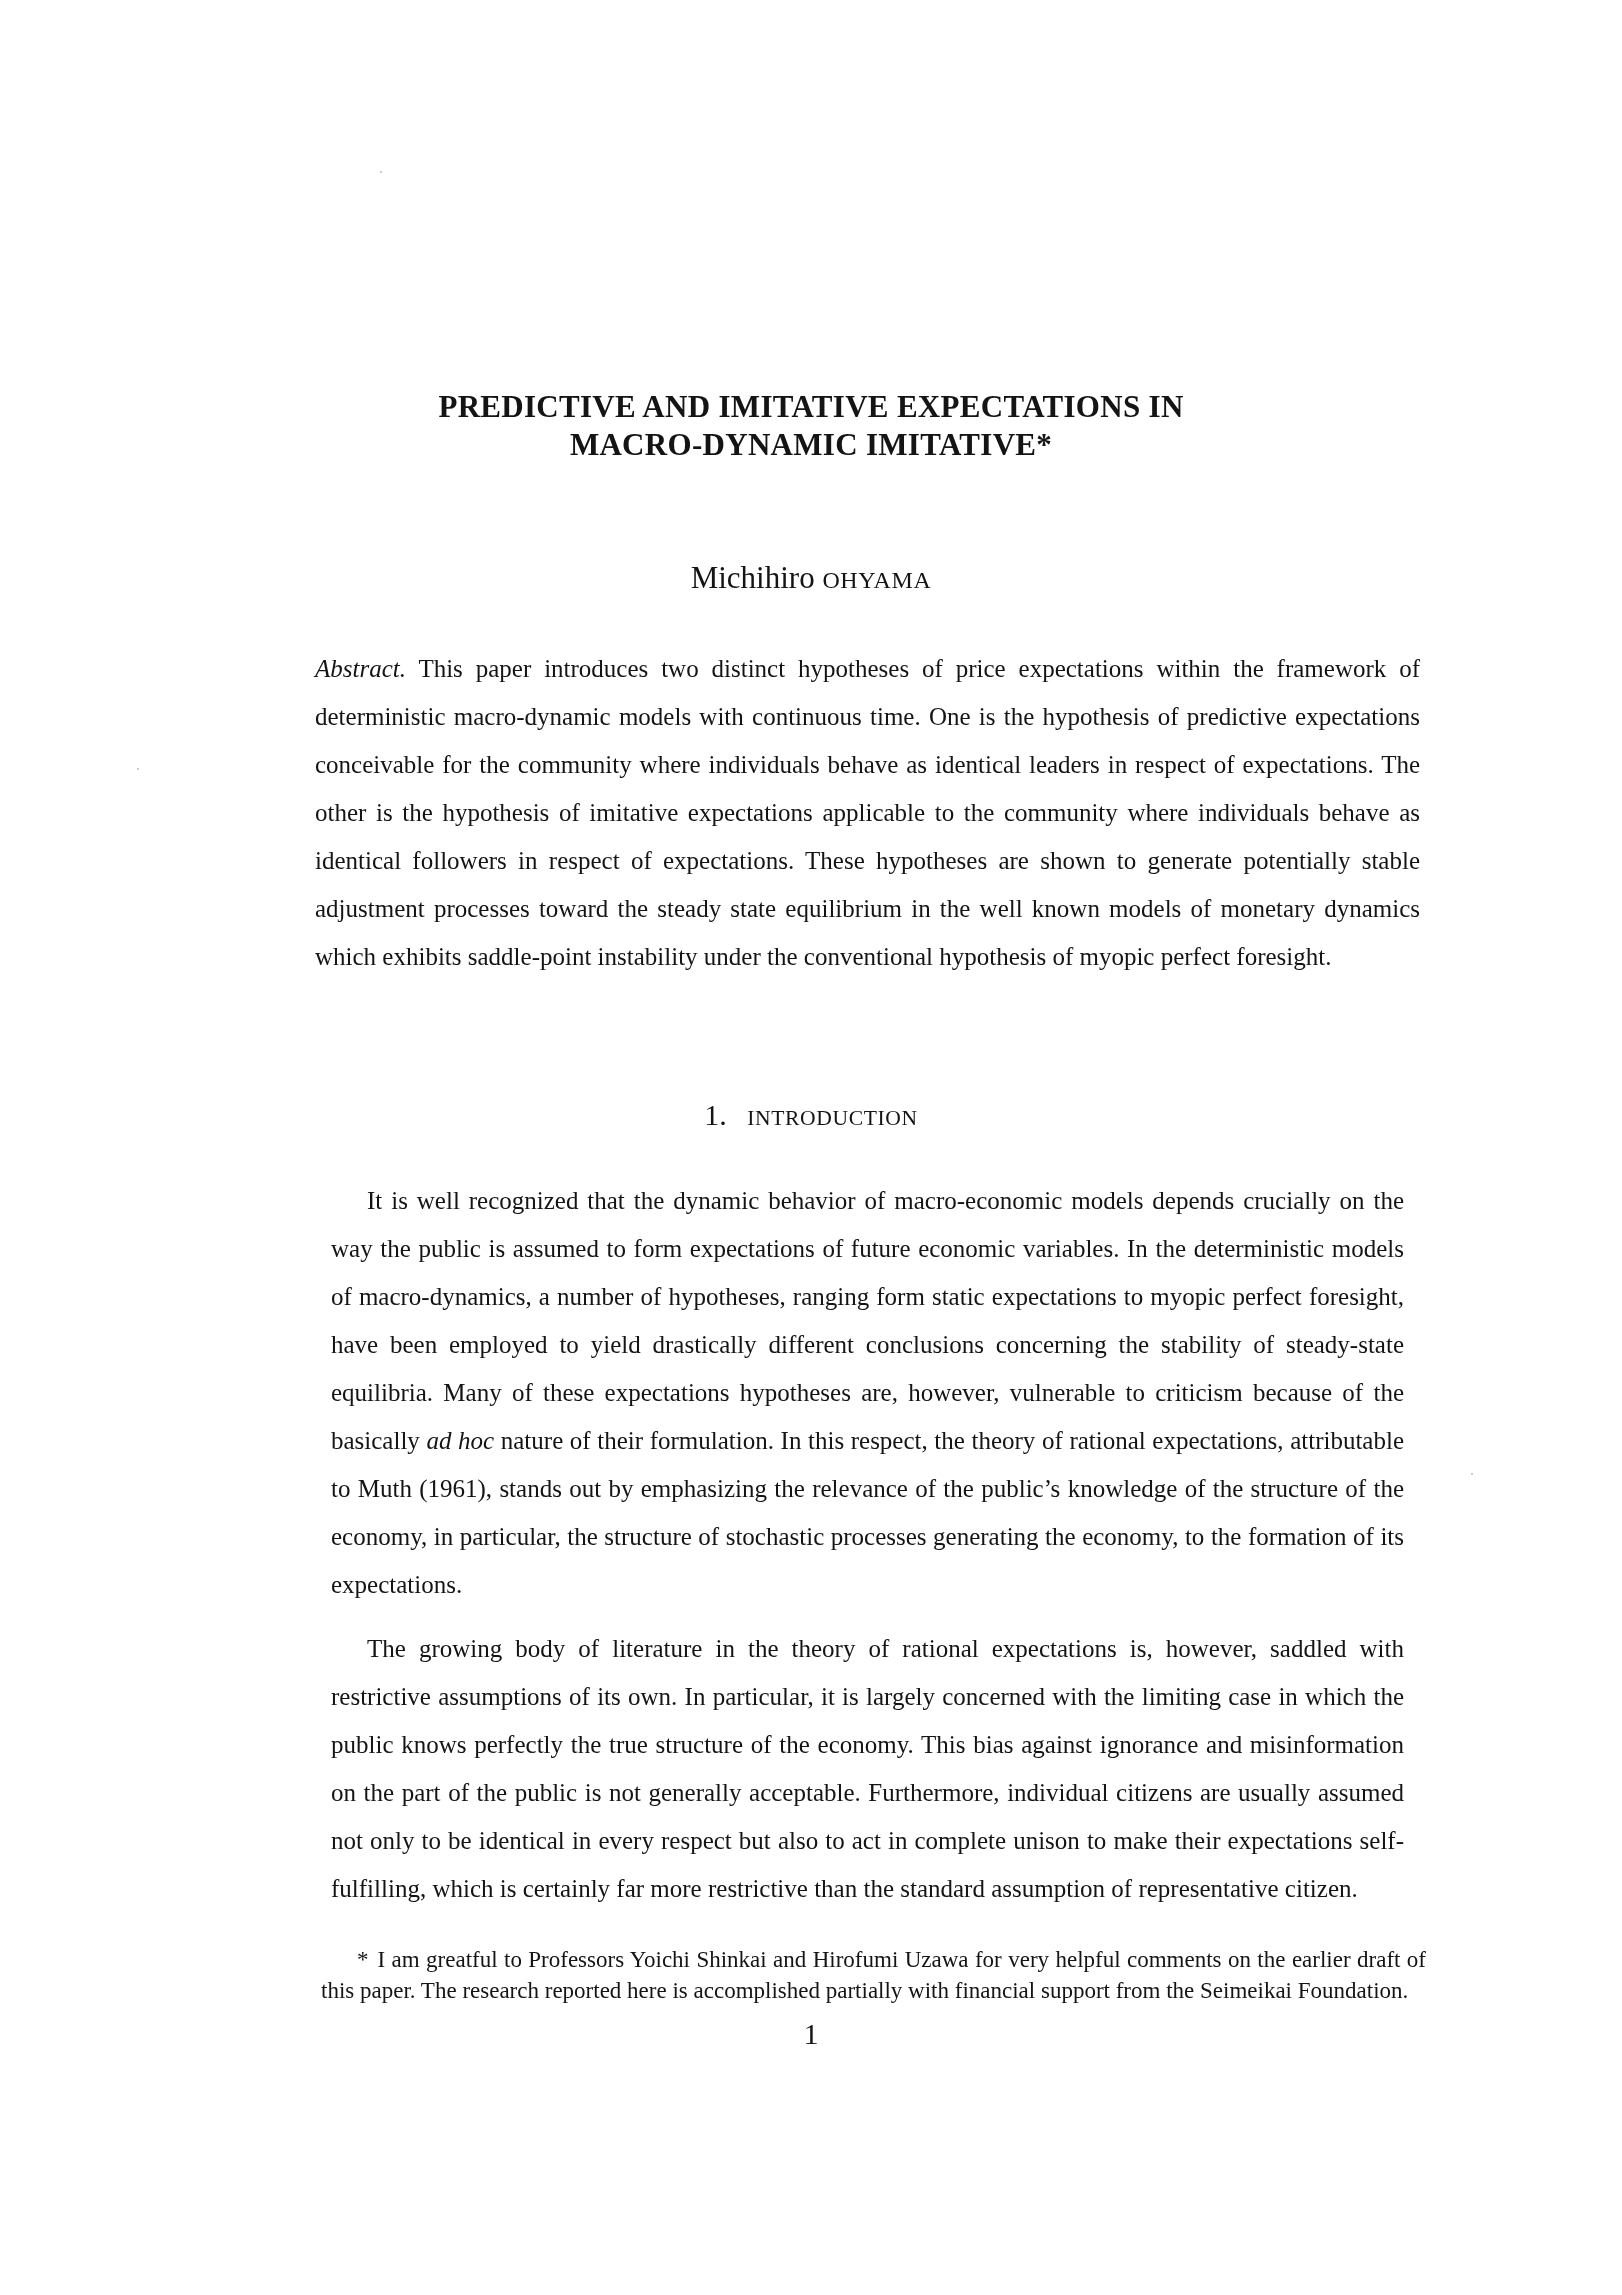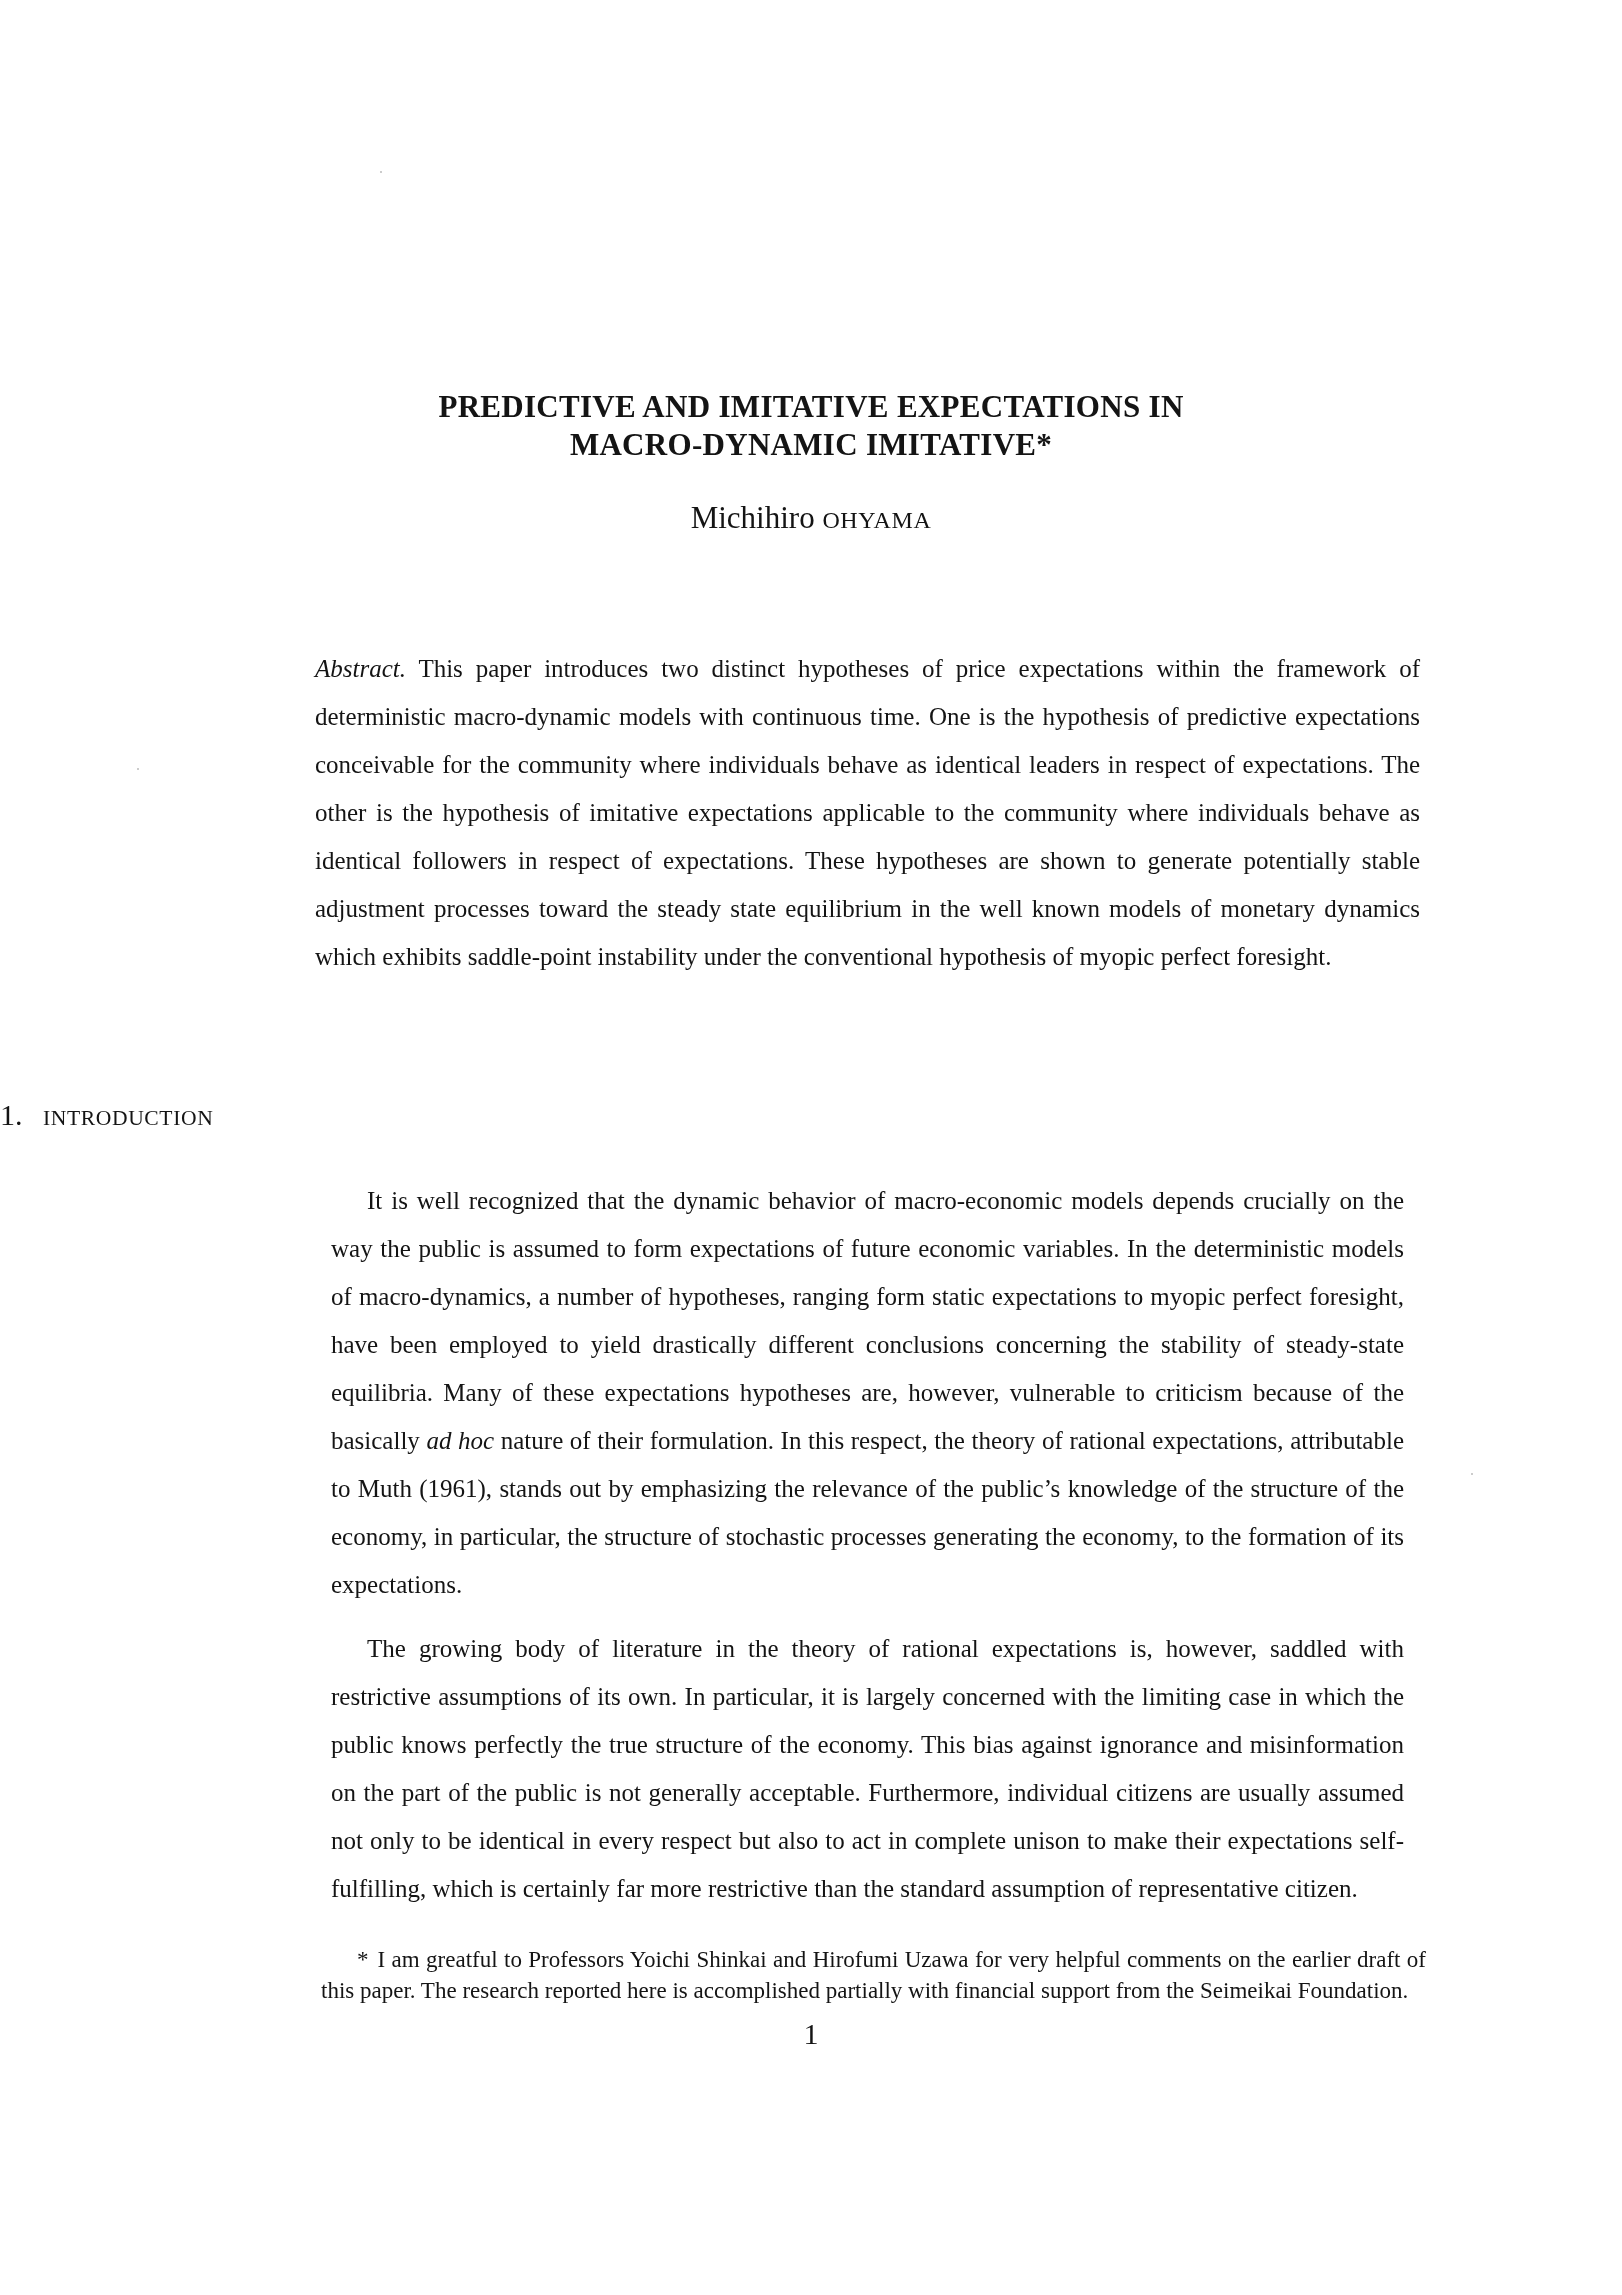--- a/index.html
+++ b/index.html
@@ -2,26 +2,26 @@
 <html style="font-size:9px"><head>
 <meta charset="utf-8">
 <style>
   html, body { margin:0; padding:0; background:#ffffff; }
   body { width:1622px; height:2295px; position:relative; overflow:hidden;
          font-family:"Liberation Serif","DejaVu Serif",serif; color:#141414; }
   .title { position:absolute; left:0; width:1622px; text-align:center;
            font-weight:bold; font-size:31px; letter-spacing:0.3px; }
   .t1 { top:389px; }
   .t2 { top:427px; }
-  .author { position:absolute; top:500px; left:0; width:1622px; text-align:center; font-size:31px; }
+  .author { position:absolute; top:560px; left:0; width:1622px; text-align:center; font-size:31px; }
   .author .sc { font-size:24px; letter-spacing:0.6px; }
   .block { position:absolute; left:315px; width:1105px; font-size:25px; line-height:48px; text-align:justify; }
   .abstract { top:645px; }
   .abstract .label { font-style:italic; }
-  .section { position:absolute; top:1098px; left:0; width:1622px; font-size:30px; }
+  .section { position:absolute; top:1098px; left:0; width:1622px; text-align:center; font-size:30px; }
   .section .num { margin-right:20.5px; }
   .section .sc { font-size:21.6px; letter-spacing:0.6px; }
   .intro { top:1161px; }
   .intro p { margin:16px; text-indent:36px; }
   .footnote { position:absolute; top:1944px; left:321px; width:1105px; font-size:23px; line-height:31px; text-align:justify; }
   .footnote .star { margin-left:36px; margin-right:9px; }
   .pagenum { position:absolute; top:2017px; left:0; width:1622px; text-align:center; font-size:30px; }
   .speck { position:absolute; width:2.3px; height:2.3px; background:#bbb; border-radius:50%; }
 </style>
 </head>

